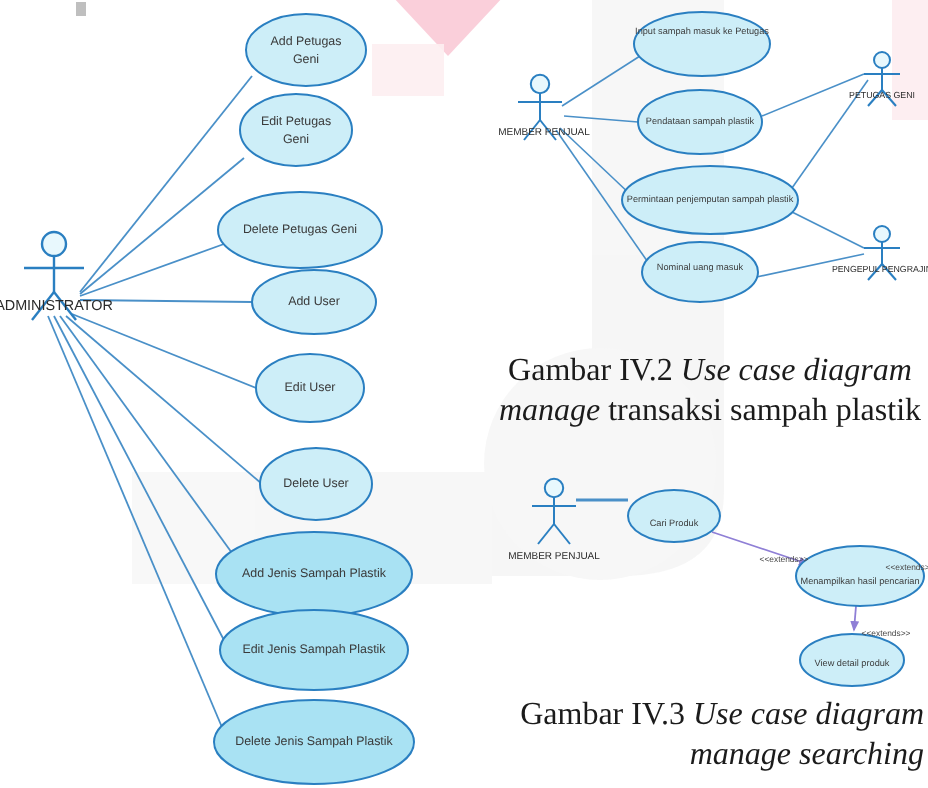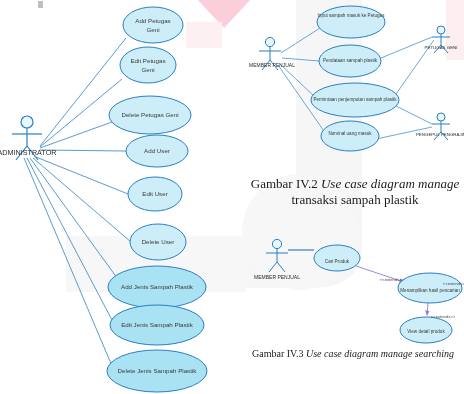--- a/index.html
+++ b/index.html
@@ -34,28 +34,28 @@
     text-align: center;
     line-height: 1.25;
   }
   .caption .it {
     font-style: italic;
   }
   #caption-2 {
     left: 248px;
     top: 176px;
     width: 214px;
-    font-size: 13px;
+    font-size: 16px;
   }
   #caption-3 {
     left: 248px;
     top: 348px;
     width: 214px;
-    font-size: 10px;
-    text-align: left;
+    font-size: 16px;
+    text-align: right;
     padding-left: 4px;
     box-sizing: border-box;
   }
   .uc-label {
     font-family: "Liberation Sans", sans-serif;
     fill: #3a3a3a;
     text-anchor: middle;
     dominant-baseline: middle;
   }
   .actor-label {

